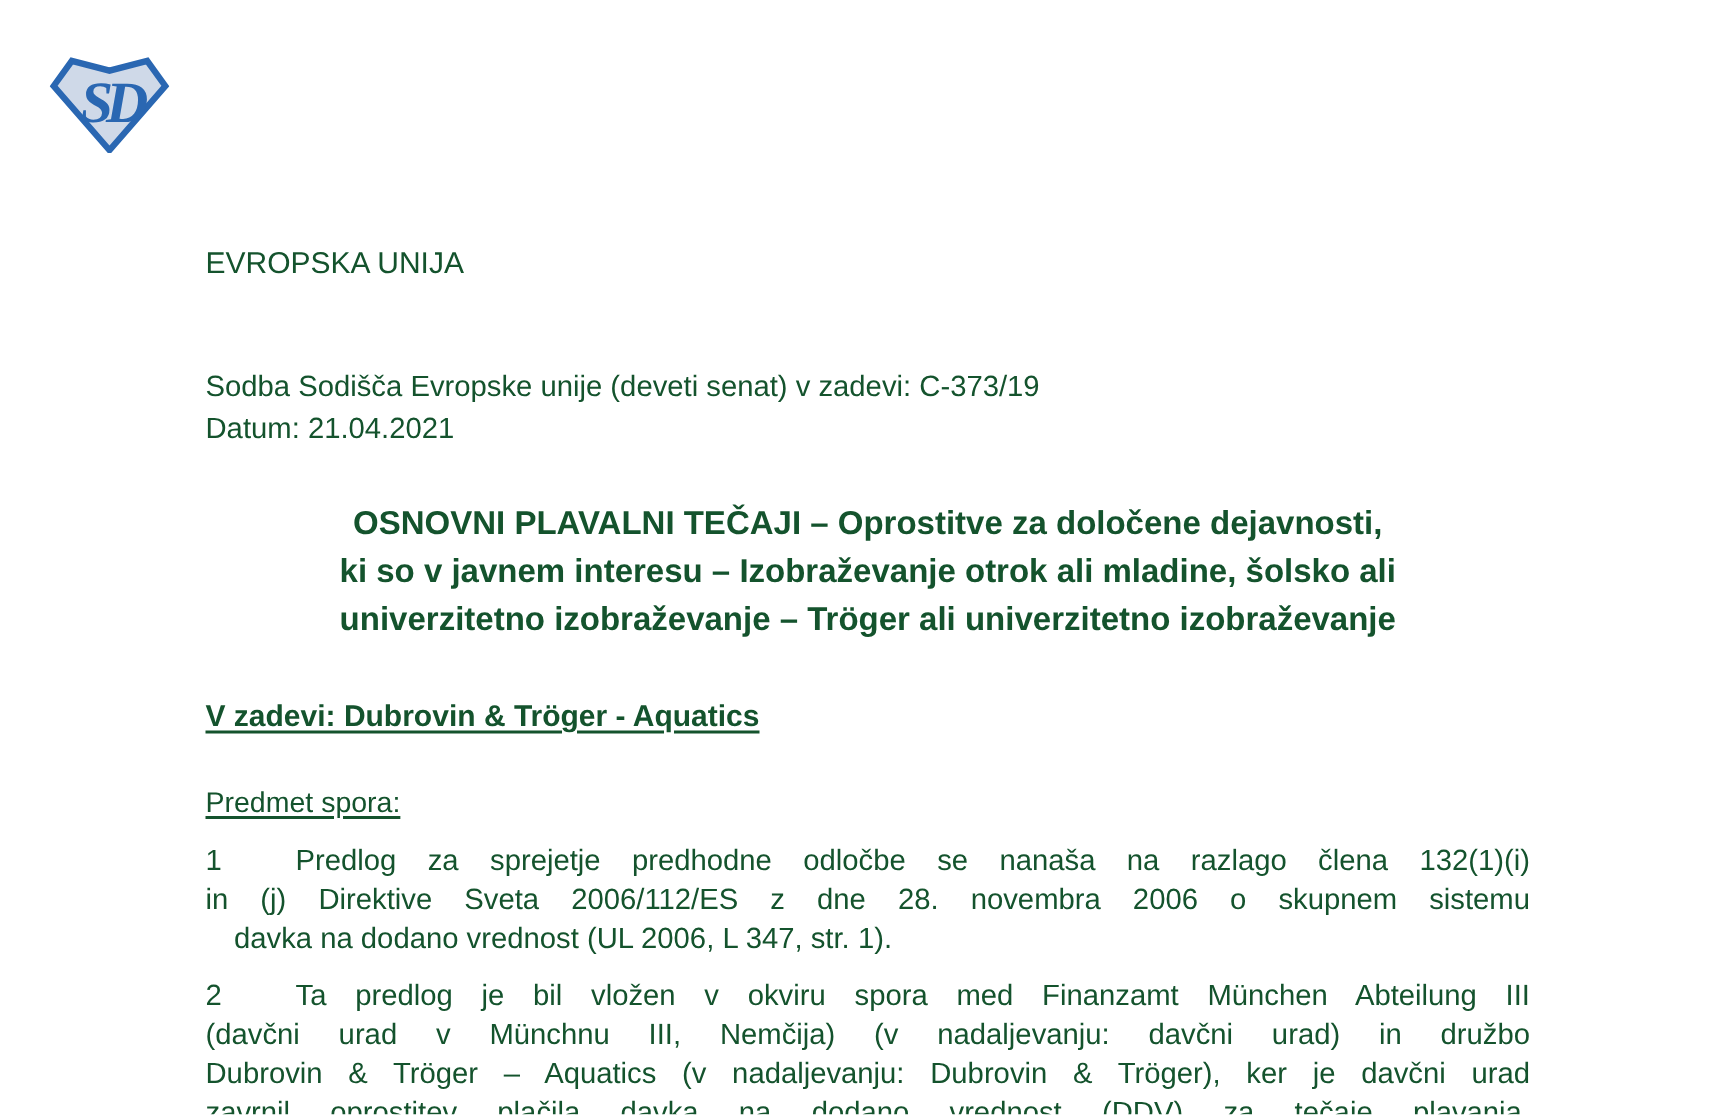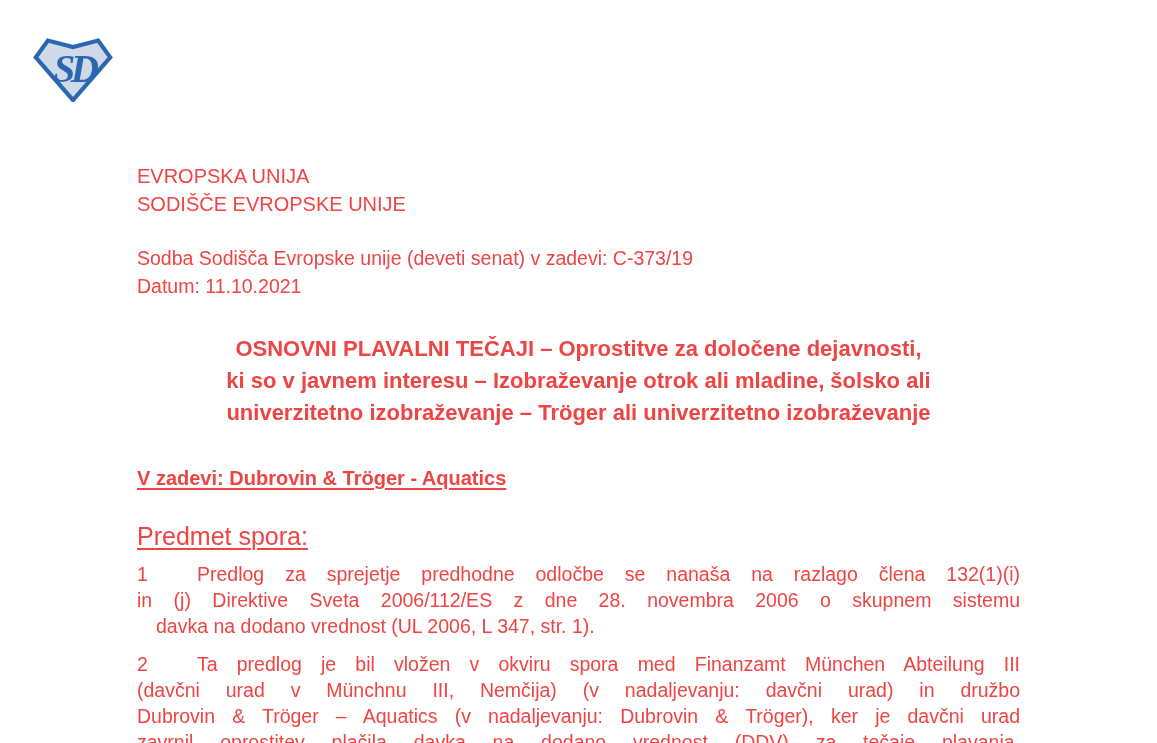--- a/index.html
+++ b/index.html
@@ -2,32 +2,32 @@
 <html><head>
 <meta charset="utf-8">
 <style>
   html,body{margin:0;padding:0;background:#ffffff;}
   .page{
     position:relative;
     width:1157px;height:743px;
     background:#ffffff;
     overflow:hidden;
     font-family:"Liberation Sans", sans-serif;
-    color:#ef4444;
+    color:#14532d;
   }
   .logo{position:absolute;left:33px;top:35px;width:80px;height:67px;}
   .header{position:absolute;left:137px;top:162px;font-size:20px;line-height:28px;}
   .meta{position:absolute;left:137px;top:244px;font-size:19.5px;line-height:28px;}
   .title{
     position:absolute;left:137px;top:333px;width:883px;
     font-size:22px;font-weight:bold;line-height:32px;text-align:center;
   }
   .case-subject{position:absolute;left:137px;top:464px;font-size:20px;font-weight:bold;line-height:28px;}
   .case-subject span{text-decoration:underline;text-decoration-thickness:2px;text-underline-offset:3px;}
-  .section-label{position:absolute;left:137px;top:522px;font-size:25px;line-height:28px;}
+  .section-label{position:absolute;left:137px;top:522px;font-size:19px;line-height:28px;}
   .section-label span{text-decoration:underline;text-decoration-thickness:1.5px;text-underline-offset:3px;}
   .para{
     position:absolute;left:137px;width:883px;
     font-size:19.5px;line-height:26px;
   }
   .para-1{top:561px;}
   .para-2{top:651px;}
   .jline{text-align:justify;text-align-last:justify;}
   .lline{text-align:left;margin-left:19px;}
   .pnum{display:inline-block;width:60px;}
@@ -37,26 +37,25 @@
 
 <div class="page">
 
   <svg class="logo" viewBox="0 0 86 72" aria-hidden="true">
     <path d="M43,70 L3,24 L16,6 L43,13 L70,6 L83,24 Z" fill="#cfd9e8" stroke="#2a67b2" stroke-width="4.5" stroke-linejoin="miter"></path>
     <text x="44" y="50" text-anchor="middle" font-family="Liberation Serif, serif" font-size="42" font-weight="bold" font-style="italic" letter-spacing="-5" fill="#2a67b2">SD</text>
   </svg>
 
   <div class="header">
     <div>EVROPSKA UNIJA</div>
-    <div>SODIŠČE EVROPSKE UNIJE</div>
   </div>
 
   <div class="meta">
     <div>Sodba Sodišča Evropske unije (deveti senat) v zadevi: C-373/19</div>
-    <div>Datum: 11.10.2021</div>
+    <div>Datum: 21.04.2021</div>
   </div>
 
   <div class="title">
     <div>OSNOVNI PLAVALNI TEČAJI – Oprostitve za določene dejavnosti,</div>
     <div>ki so v javnem interesu – Izobraževanje otrok ali mladine, šolsko ali</div>
     <div>univerzitetno izobraževanje – Tröger ali univerzitetno izobraževanje</div>
   </div>
 
   <div class="case-subject">
     <span>V zadevi: Dubrovin &amp; Tröger - Aquatics</span>

